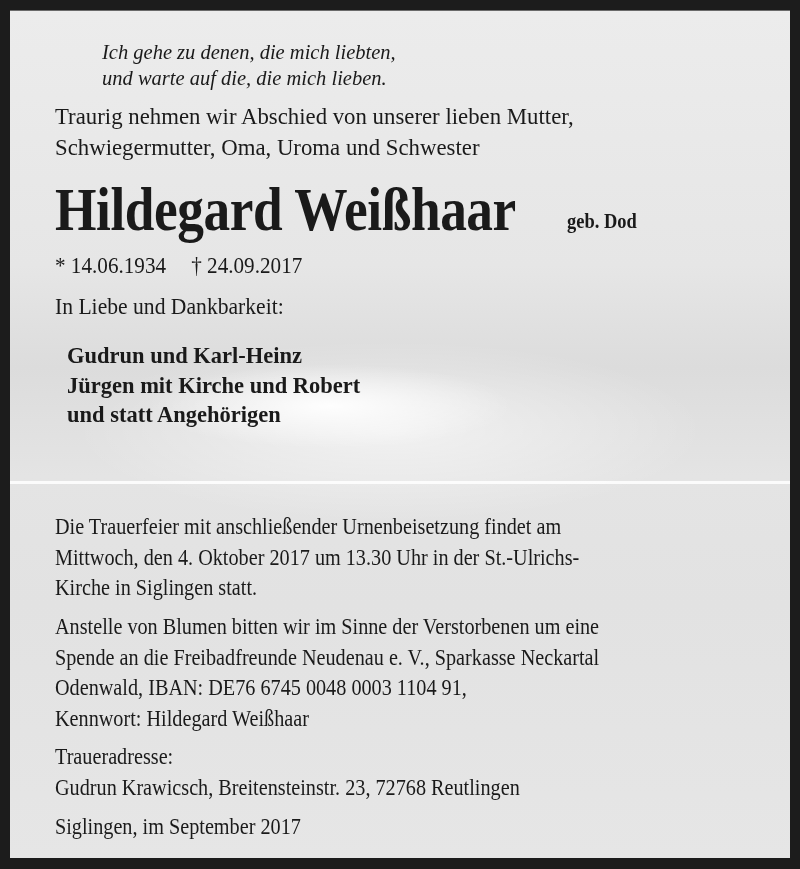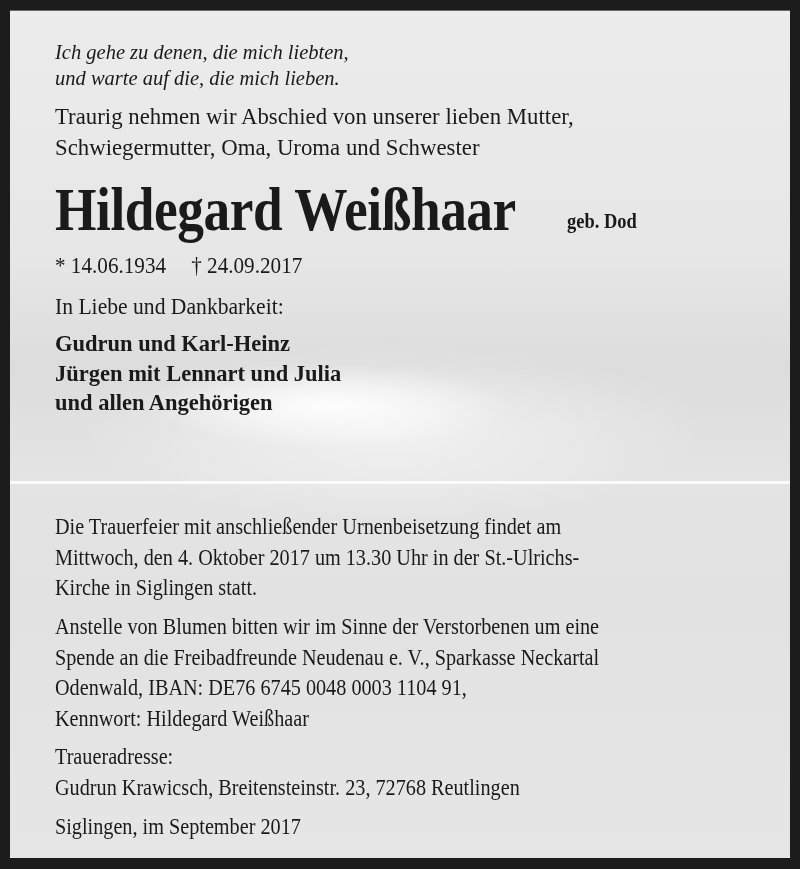--- a/index.html
+++ b/index.html
@@ -42,20 +42,21 @@
       font-family: "Liberation Serif", "DejaVu Serif", serif;
       color: #1a1a1a;
     }
     .motto {
       position: absolute;
       top: 28px;
       font-style: italic;
       font-size: 20.5px;
       line-height: 26px;
       white-space: pre-line;
+      margin-left: 47px;
     }
     .intro {
       position: absolute;
       top: 90px;
       font-size: 23.5px;
       line-height: 31px;
       white-space: pre-line;
       transform: scaleX(0.97);
       transform-origin: left;
     }
@@ -100,21 +101,21 @@
       transform: scaleX(0.92);
       transform-origin: left;
       white-space: nowrap;
     }
     .family {
       position: absolute;
       top: 318px;
       font-weight: bold;
       font-size: 22.5px;
       line-height: 29.5px;
-      margin: 0;
+      margin: 12px;
       padding: 0;
       list-style: none;
       white-space: nowrap;
     }
     .para {
       position: absolute;
       font-size: 23.5px;
       line-height: 30.5px;
       white-space: pre-line;
       transform: scaleX(0.86);
@@ -145,22 +146,22 @@
     </div>
 
     <div class="dates">
       <span>* 14.06.1934</span><span class="gap"></span><span>† 24.09.2017</span>
     </div>
 
     <div class="thanks">In Liebe und Dankbarkeit:</div>
 
     <ul class="family">
       <li>Gudrun und Karl-Heinz</li>
-      <li>Jürgen mit Lennart und Julia</li>
-      <li>und allen Angehörigen</li>
+      <li>Jürgen mit Kirche und Robert</li>
+      <li>und statt Angehörigen</li>
     </ul>
 
     <div class="para p-ceremony">Die Trauerfeier mit anschließender Urnenbeisetzung findet am
 Mittwoch, den 4. Oktober 2017 um 13.30 Uhr in der St.-Ulrichs-
 Kirche in Siglingen statt.</div>
     <div class="para p-donation">Anstelle von Blumen bitten wir im Sinne der Verstorbenen um eine
 Spende an die Freibadfreunde Neudenau e. V., Sparkasse Neckartal
 Odenwald, IBAN: DE76 6745 0048 0003 1104 91,
 Kennwort: Hildegard Weißhaar</div>
     <div class="para p-address">Traueradresse:

